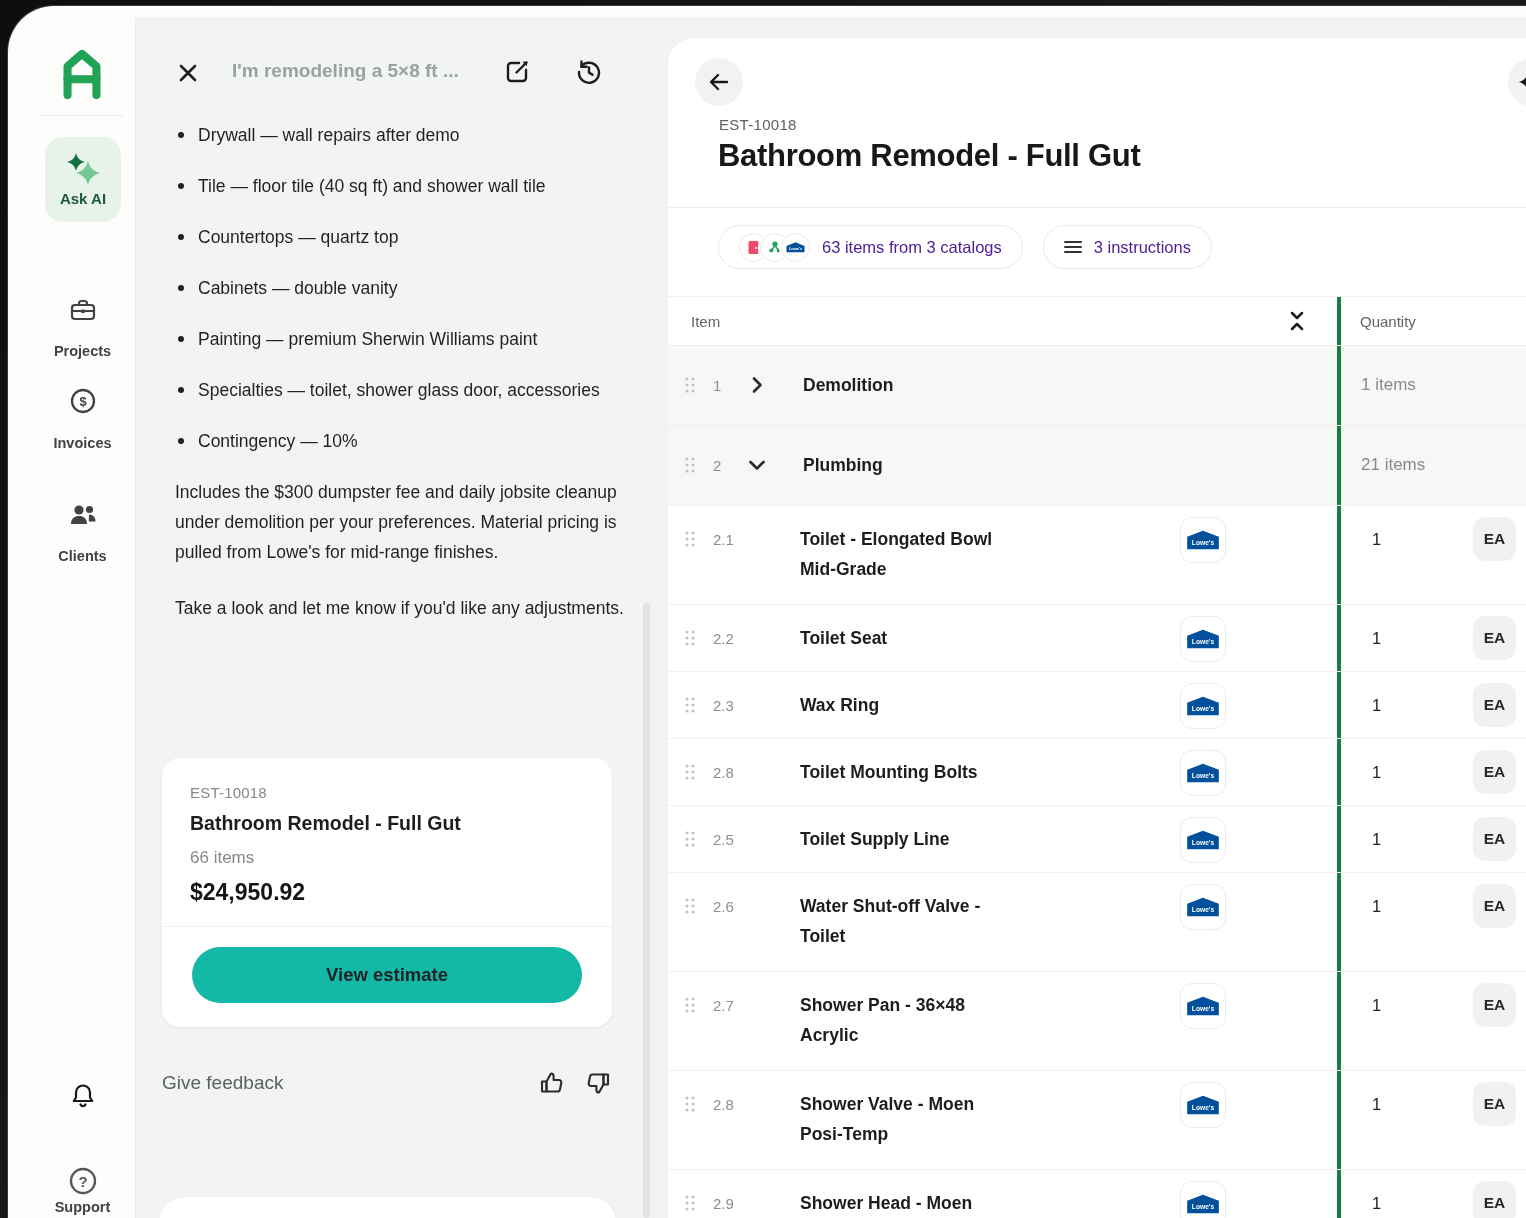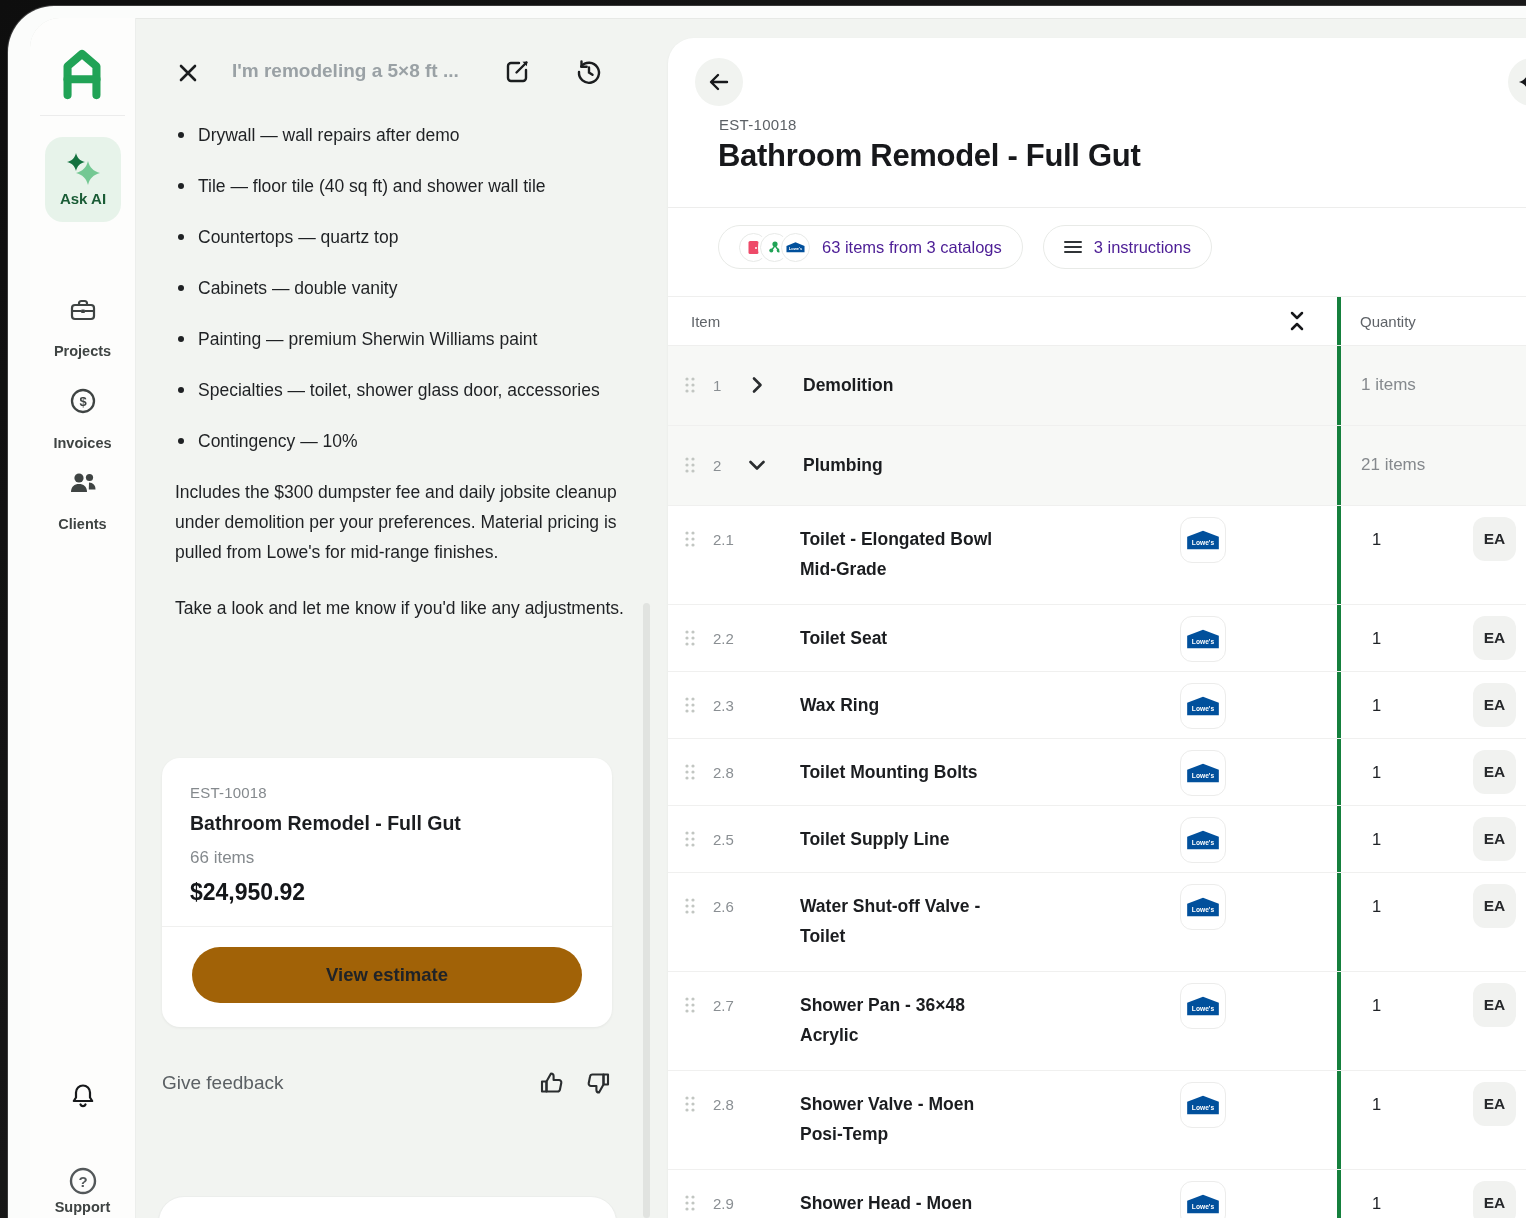--- a/index.html
+++ b/index.html
@@ -14,21 +14,21 @@
 
   
   .sidebar{position:absolute;left:0;top:0;bottom:0;width:105px;background:#fdfdfc;border-right:1px solid #eceeec;}
   .logo{position:absolute;left:26px;top:26px;width:52px;height:58px;}
   .side-divider{position:absolute;left:10px;top:97px;width:85px;height:1px;background:#ececec;}
   .askai{position:absolute;left:15px;top:119px;width:76px;height:85px;border-radius:18px;background:#e7f3ea;
     display:flex;flex-direction:column;align-items:center;justify-content:center;gap:4px;cursor:pointer;}
   .askai .lbl{font-size:15px;font-weight:700;color:#1a5c36;}
   .navitem{position:absolute;left:0;width:105px;text-align:center;cursor:pointer;}
   .navitem .nlbl{display:block;margin-top:20px;font-size:14.5px;font-weight:600;color:#3f4443;}
-  .nav-projects{top:279px}.nav-invoices{top:369px}.nav-clients{top:452px}
+  .nav-projects{top:279px}.nav-invoices{top:369px}.nav-clients{top:484px}
   .bell{position:absolute;left:39px;top:1064px;width:28px;height:28px;cursor:pointer;}
   .support{position:absolute;left:0;top:1148px;width:105px;text-align:center;cursor:pointer;}
   .support .nlbl{display:block;margin-top:3px;font-size:14.5px;font-weight:600;color:#3f4443;}
 
   
   .chat{position:absolute;left:105px;top:0;bottom:0;width:533px;}
   .chat-close{position:absolute;left:40px;top:42px;width:26px;height:26px;cursor:pointer;}
   .chat-title{position:absolute;left:97px;top:42px;font-size:19px;font-weight:600;color:#9aa1a5;}
   .chat-edit{position:absolute;left:368px;top:40px;width:28px;height:28px;cursor:pointer;}
   .chat-history{position:absolute;left:440px;top:40px;width:28px;height:28px;cursor:pointer;}
@@ -38,21 +38,21 @@
   li.bullet::before{content:"";position:absolute;left:3px;top:12px;width:6px;height:6px;border-radius:50%;background:#1f2124;}
   .paras p{margin:0 0 26px 0;}
   .est-card{position:absolute;left:27px;top:740px;width:450px;background:#ffffff;border-radius:18px;
     box-shadow:0 1px 3px rgba(0,0,0,.06);padding:26px 0 22px 0;box-sizing:border-box;}
   .est-card .inner{padding:0 28px;}
   .ec-id{font-size:15px;color:#84898d;letter-spacing:.2px;}
   .ec-title{font-size:19.5px;font-weight:700;color:#1b1d20;margin-top:11px;}
   .ec-items{font-size:17px;color:#84898d;margin-top:13px;}
   .ec-price{font-size:23px;font-weight:700;color:#141619;margin-top:11px;}
   .ec-divider{height:1px;background:#f0f0ef;margin:20px 0 0 0;}
-  .ec-btn{margin:20px auto 2px auto;width:390px;height:56px;border-radius:28px;background:#a16207;border:none;
+  .ec-btn{margin:20px auto 2px auto;width:390px;height:56px;border-radius:28px;background:#14b8a6;border:none;
     display:flex;align-items:center;justify-content:center;font-size:18.5px;font-weight:700;color:#202327;cursor:pointer;}
   .feedback{position:absolute;left:27px;top:1052px;width:450px;display:flex;align-items:center;}
   .fb-label{font-size:19px;color:#5b6064;}
   .fb-icons{margin-left:auto;display:flex;gap:22px;}
   .fb-icons .tbtn{width:26px;height:26px;cursor:pointer;}
   .chat-input{position:absolute;left:23px;top:1178px;width:457px;height:70px;background:#fff;border:1px solid #eceeec;
     border-radius:26px;box-shadow:0 1px 2px rgba(0,0,0,.04);}
   .chat-scrollbar{position:absolute;left:508px;top:585px;width:7px;height:615px;border-radius:4px;background:#e1e3e0;}
 
   

